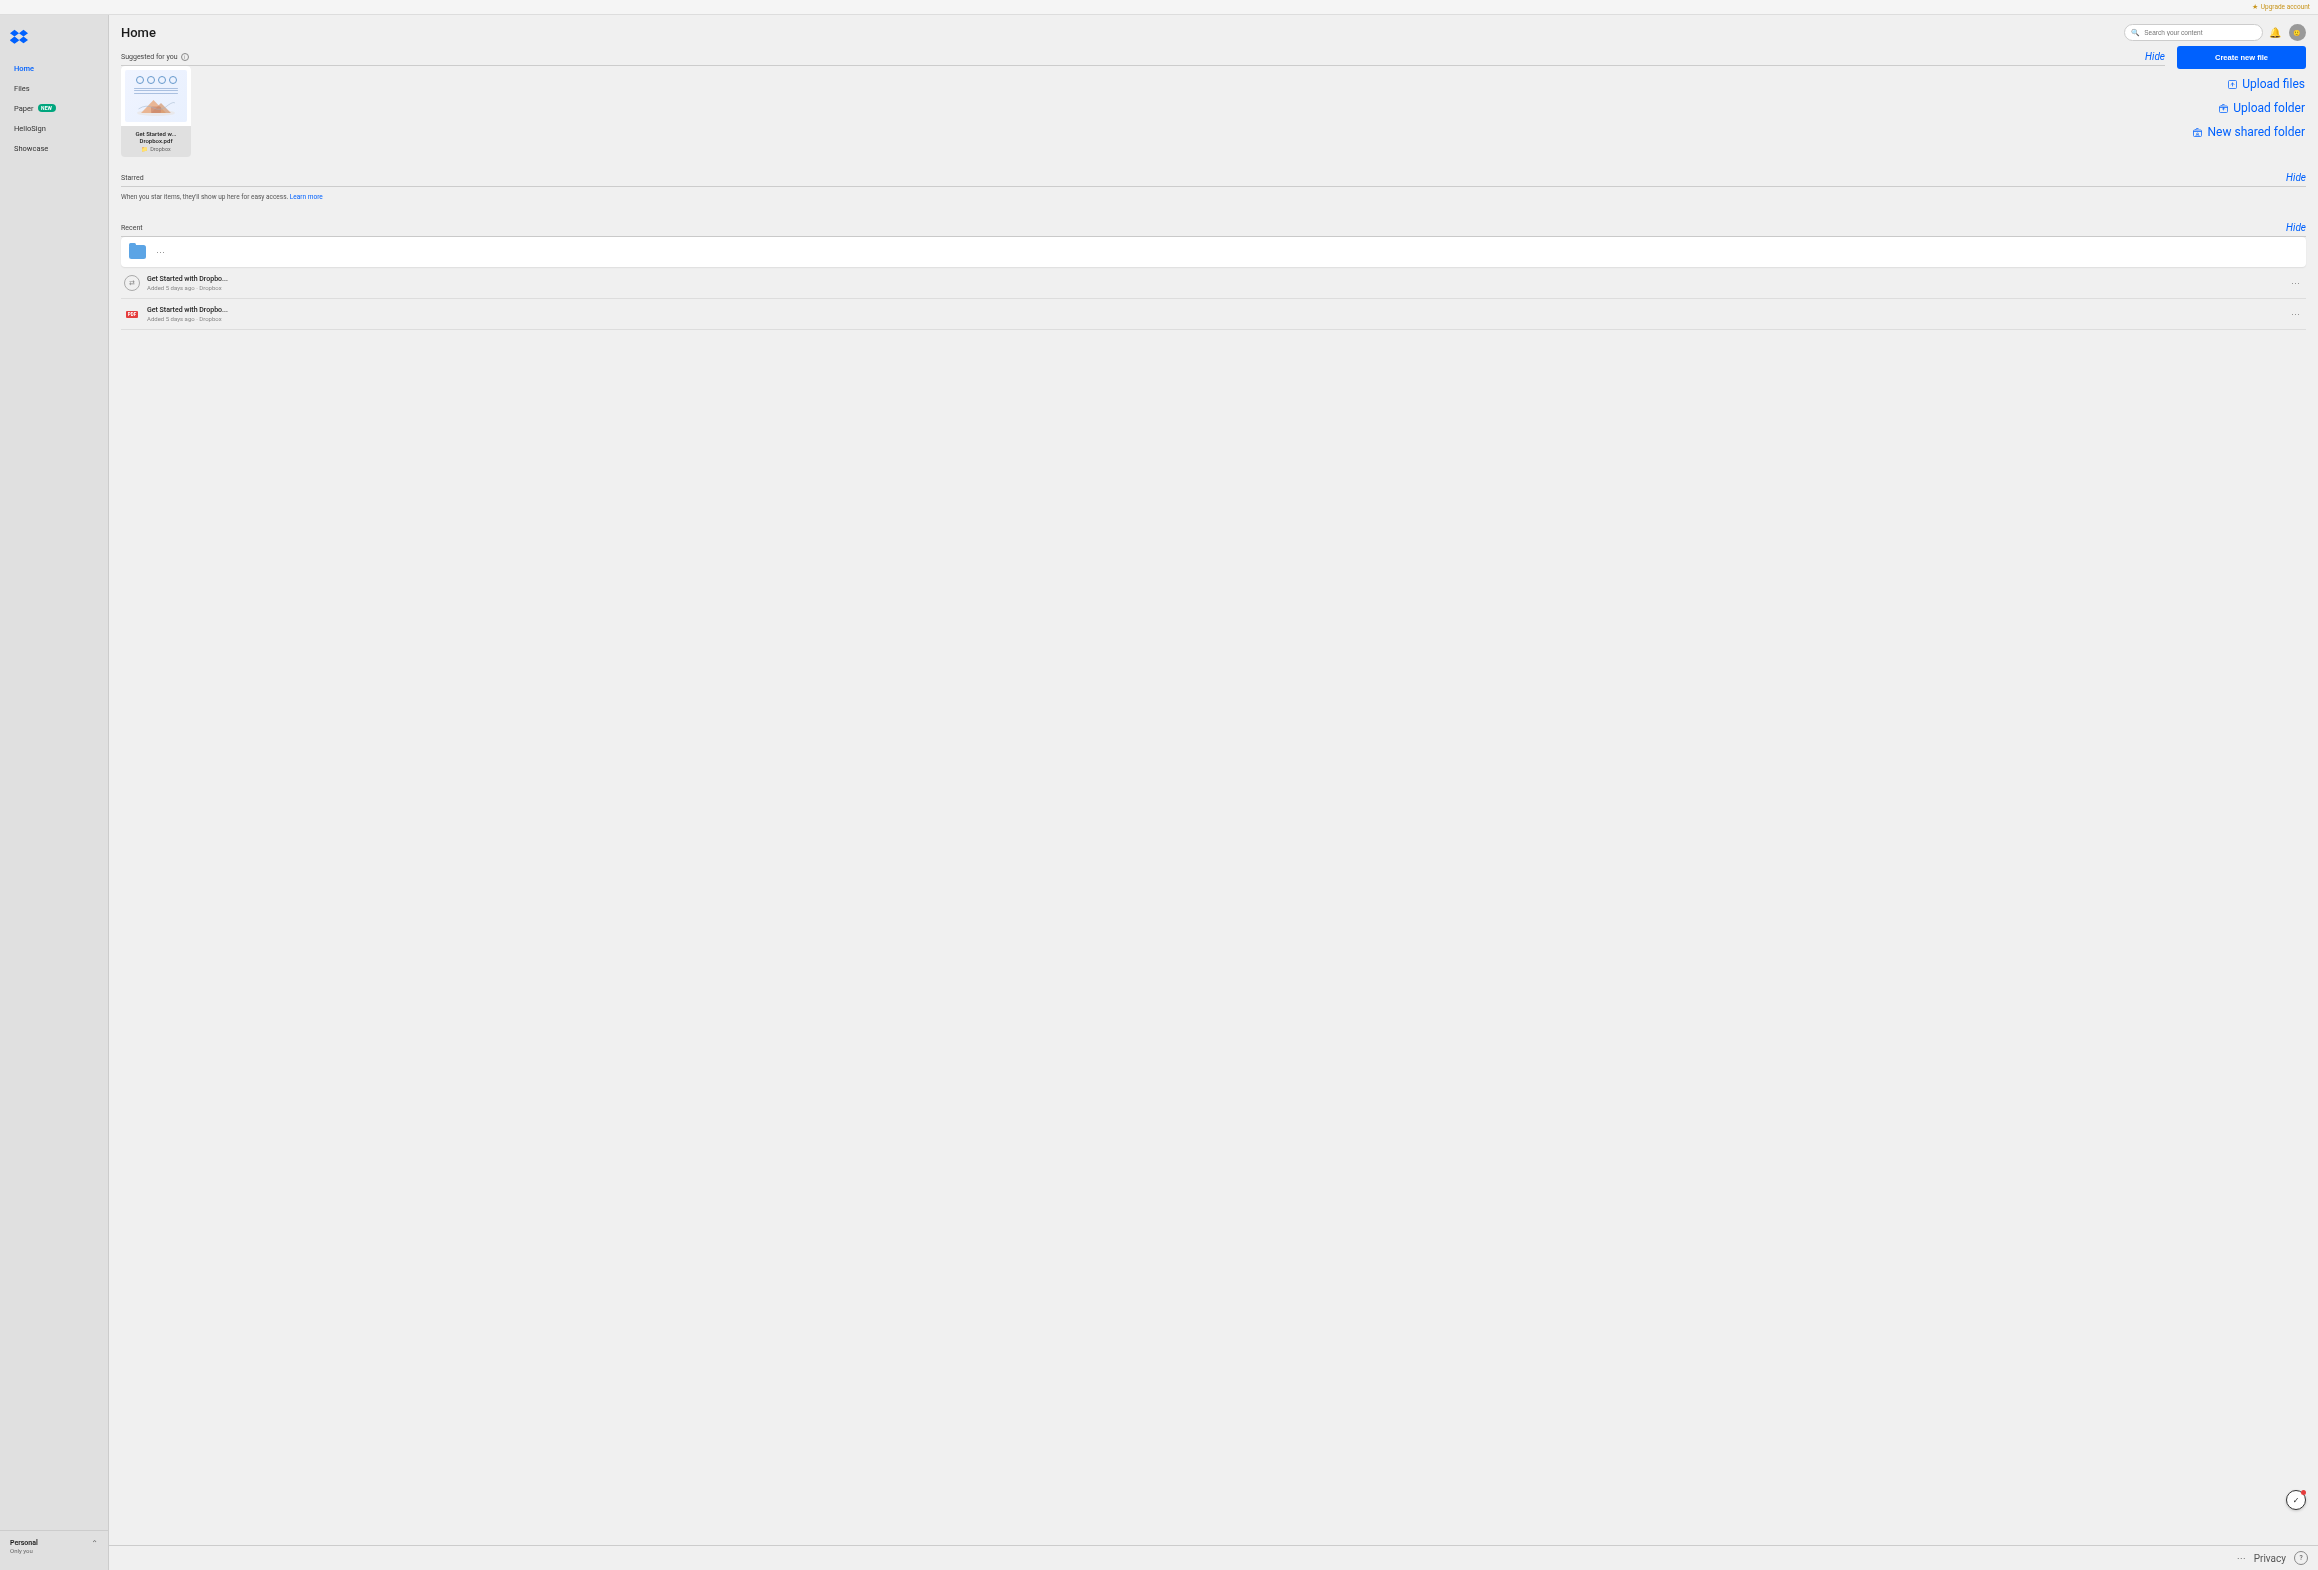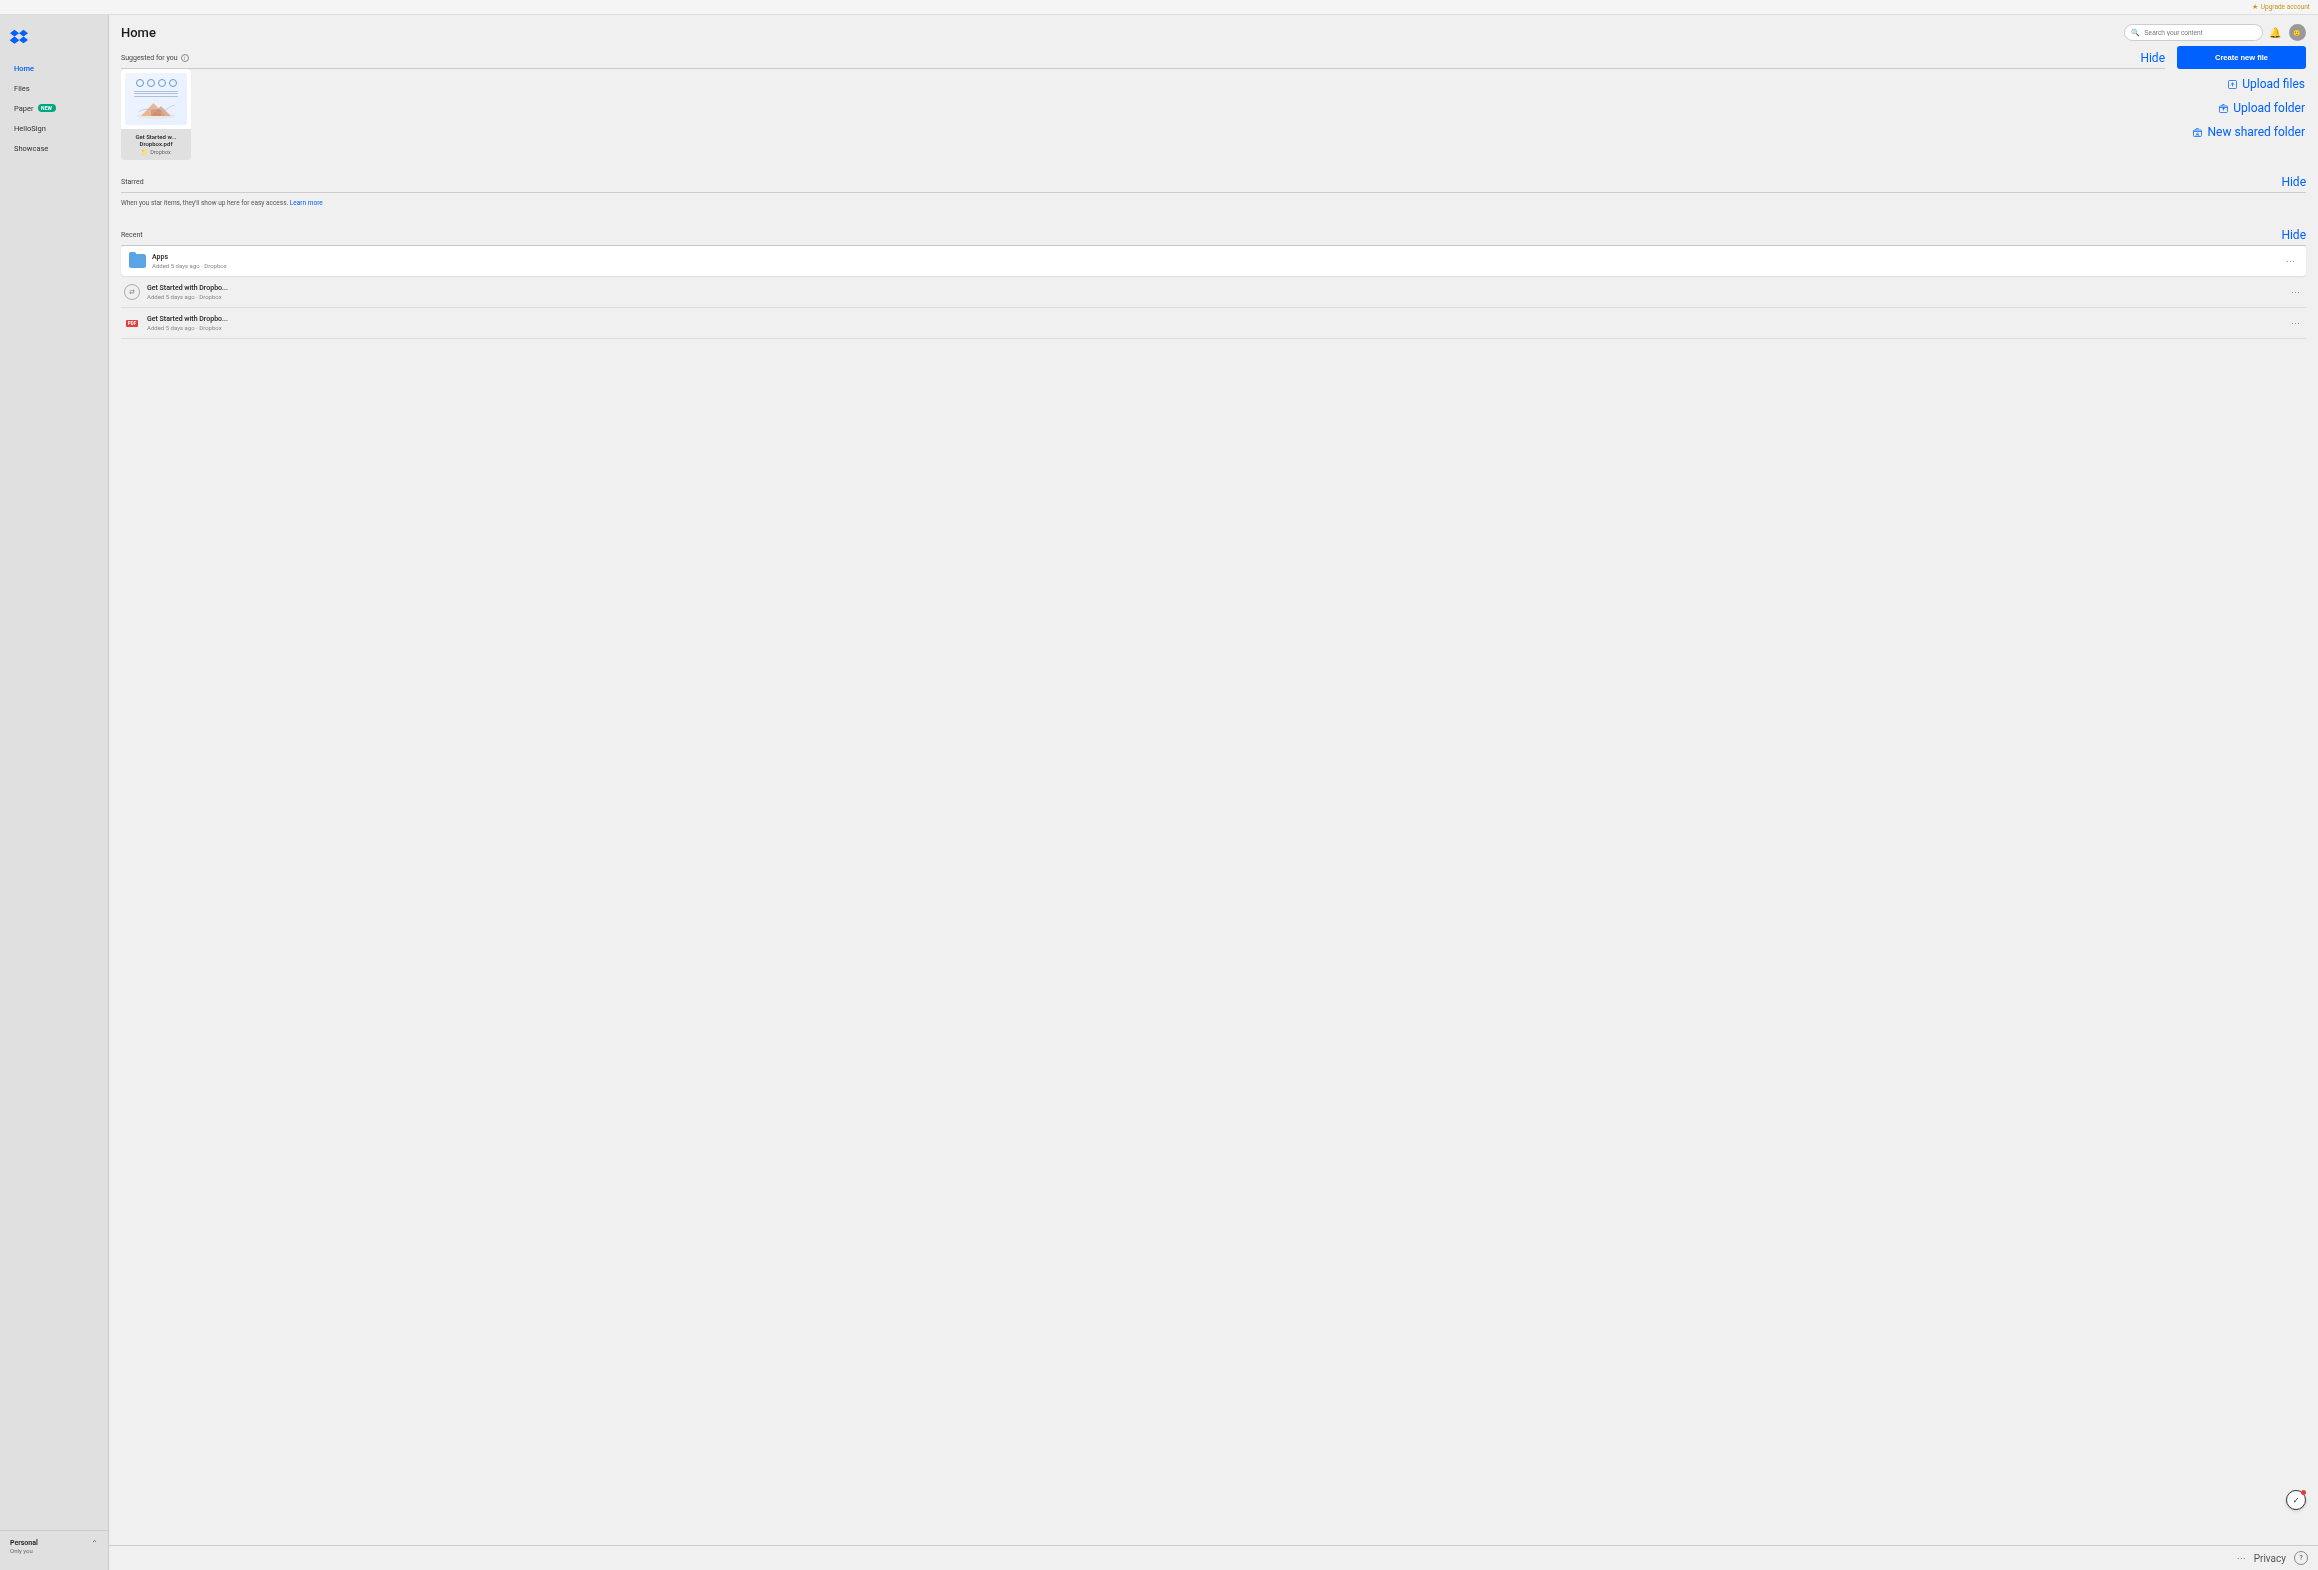--- a/index.html
+++ b/index.html
@@ -183,23 +183,24 @@
       border-radius: 50%;
       width: 8px;
       height: 8px;
       display: inline-flex;
       align-items: center;
       justify-content: center;
       font-size: 5px;
     }
     .hide-link {
       color: #0061fe;
-      font-size: 12px;
+      font-size: 10px;
       text-decoration: none;
       cursor: pointer;
+      font-style: italic;
     }
     .two-col {
       display: grid;
       grid-template-columns: 1fr 129px;
       gap: 12px;
       align-items: start;
     }
     .suggested-content {
       display: flex;
       gap: 8px;
@@ -631,24 +632,20 @@
           <div class="section-title">Recent</div>
           <a class="hide-link">Hide</a>
         </div>
 
         <div class="recent-list">
 
           <div class="recent-item">
             <div class="recent-icon">
               <div class="folder-icon-lg"></div>
             </div>
-            <div class="recent-meta">
-              <div class="recent-name">Apps</div>
-              <div class="recent-sub">Added 5 days ago · Dropbox</div>
-            </div>
             <button class="more-btn">···</button>
           </div>
 
           <div class="recent-item-plain">
             <div class="recent-icon">
               <div class="link-icon">⇄</div>
             </div>
             <div class="recent-meta">
               <div class="recent-name">Get Started with Dropbo...</div>
               <div class="recent-sub">Added 5 days ago · Dropbox</div>

